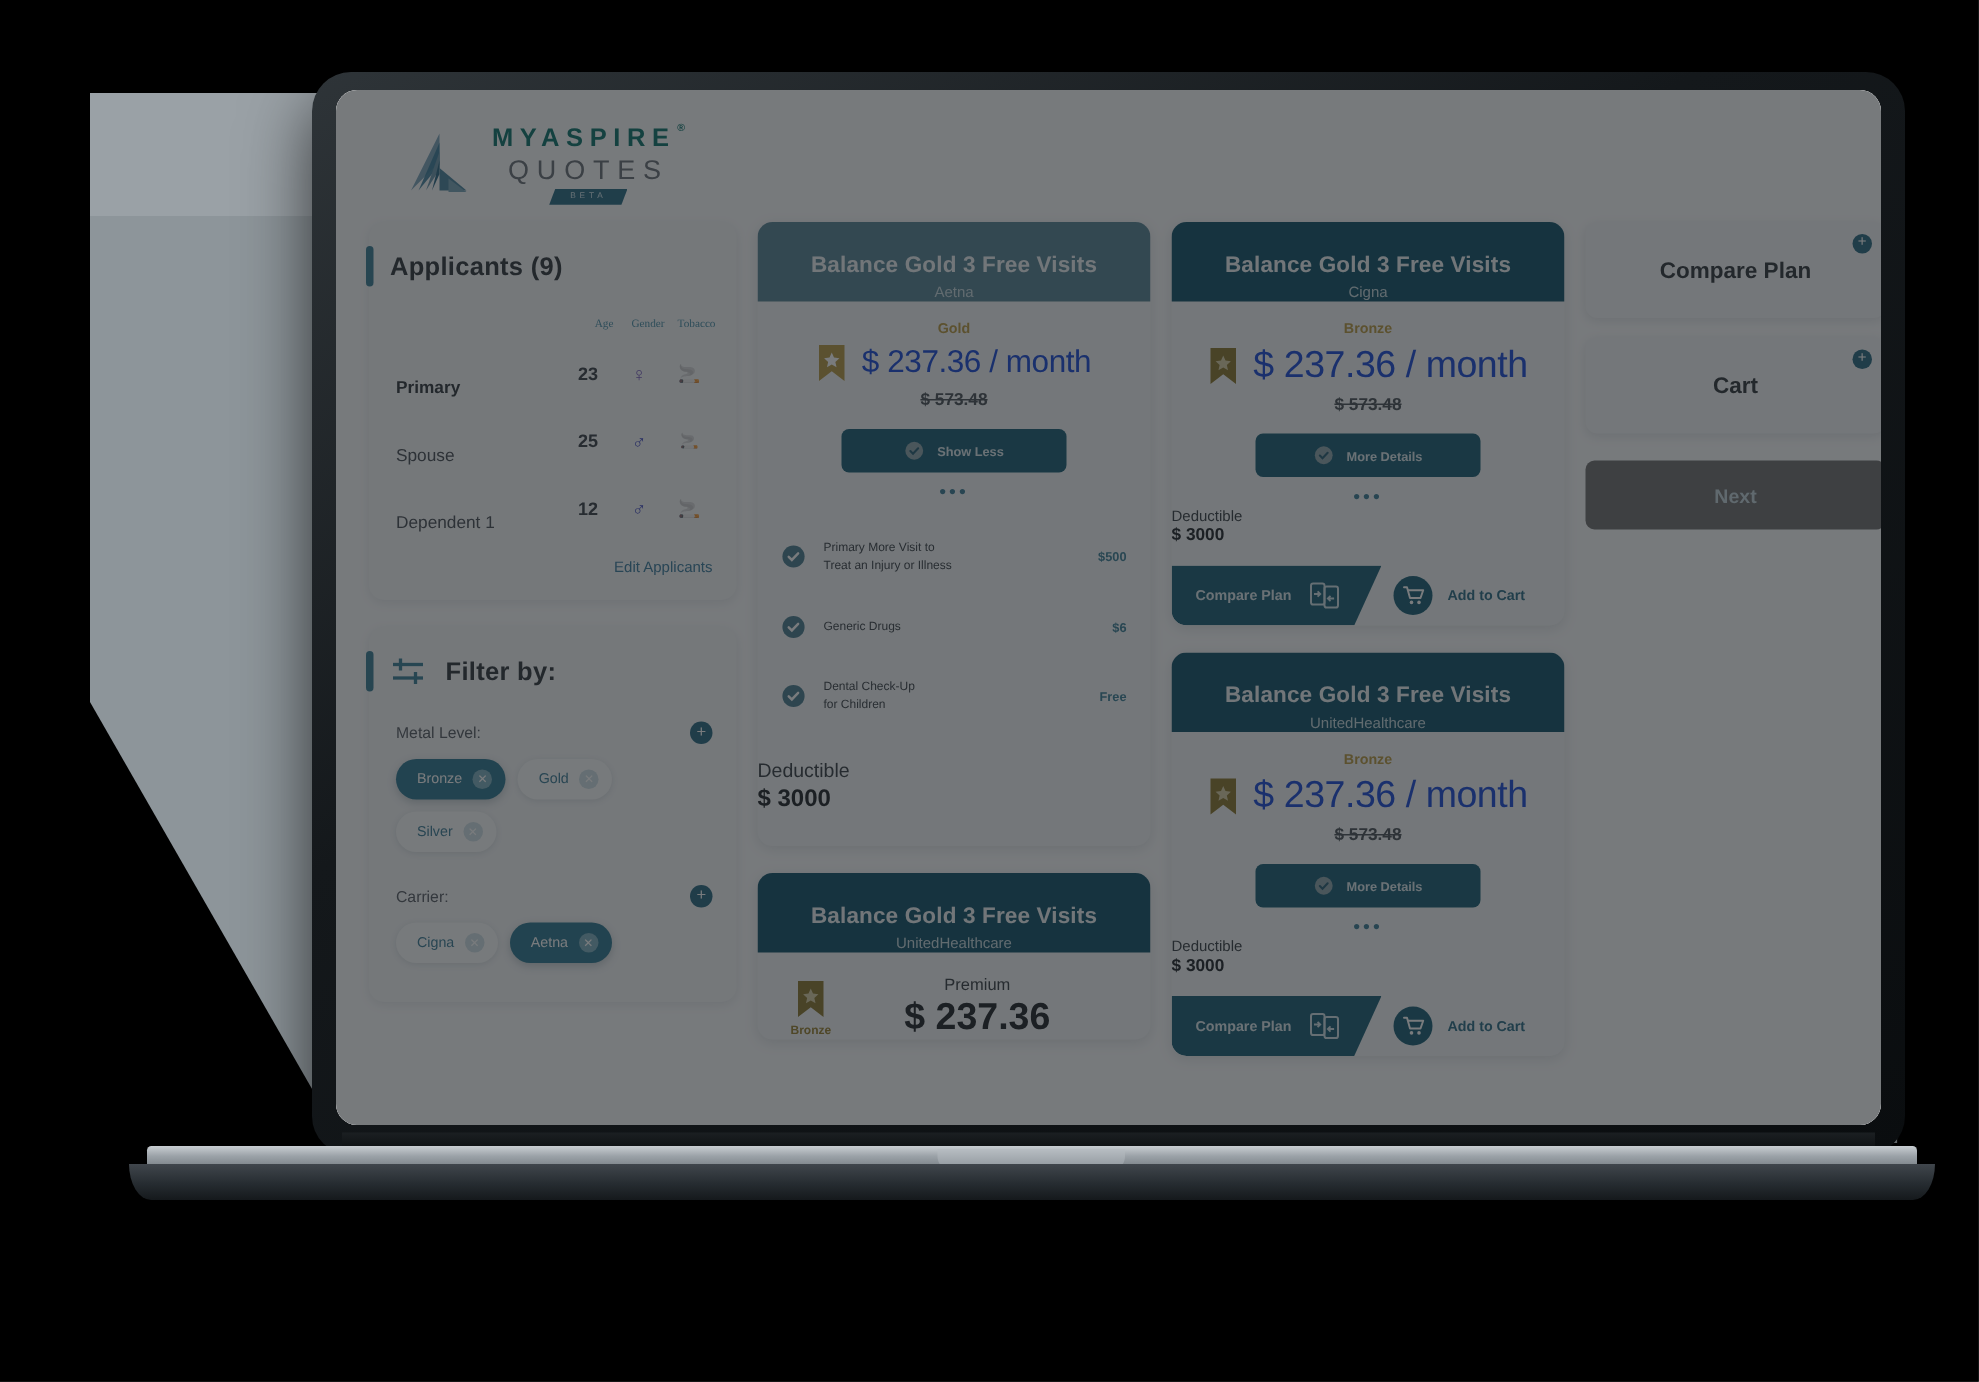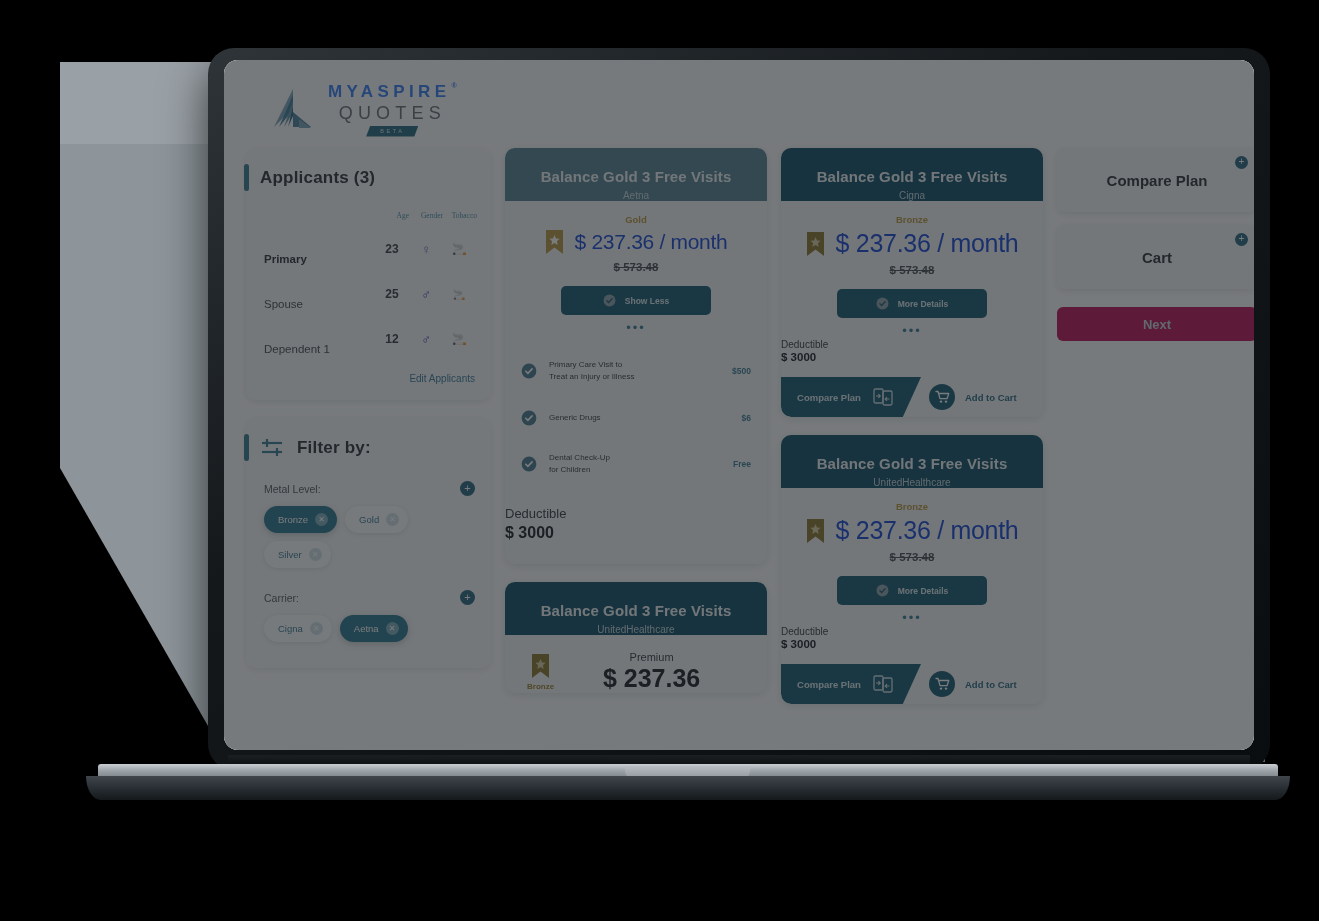--- a/index.html
+++ b/index.html
@@ -68,21 +68,21 @@
     content: ""; position: absolute; inset: 0;
     background: rgba(24,28,31,.58);
     pointer-events: none; z-index: 60;
   }
 
   
   .logo-row { display: flex; align-items: center; gap: 10px; height: 62px; padding-left: 20px; }
   .logo-mark { width: 52px; height: 44px; }
   .logo-text { display: flex; flex-direction: column; align-items: center; }
   .logo-l1 {
-    font-size: 17px; letter-spacing: 4.4px; color: #3b82f6; font-weight: 600;
+    font-size: 17px; letter-spacing: 4.4px; color: #0f766e; font-weight: 600;
     display: flex; align-items: flex-start;
   }
   .logo-reg { font-size: 7px; letter-spacing: 0; margin-left: 1px; }
   .logo-l2 { font-size: 18px; letter-spacing: 5.2px; color: #6b737a; margin-top: 1px; }
   .logo-beta {
     margin-top: 2px; background: #2c6f86; color: #cfe3ea;
     font-size: 5.5px; letter-spacing: 2.6px; padding: 2px 14px 3px;
     clip-path: polygon(8% 0, 100% 0, 92% 100%, 0 100%);
   }
 
@@ -207,22 +207,22 @@
     display: flex; align-items: center; justify-content: center; margin-bottom: 13px;
     box-shadow: 0 2px 7px rgba(40,60,70,.12); cursor: pointer;
   }
   .rail-card .lbl { font-size: 15px; font-weight: 700; color: #33393f; }
   .rail-plus {
     position: absolute; right: 9px; top: 8px;
     width: 13px; height: 13px; border-radius: 50%; background: #2b6b83; color: #fff;
     font-size: 10px; line-height: 12px; text-align: center;
   }
   .next-btn {
-    background: #be185d; color: #c3d5dc; font-size: 13px; font-weight: 700;
-    height: 34px; border-radius: 6px; display: flex; align-items: center;
+    background: #737373; color: #c3d5dc; font-size: 13px; font-weight: 700;
+    height: 46px; border-radius: 6px; display: flex; align-items: center;
     justify-content: center; cursor: pointer; margin-top: 18px;
   }
 </style>
 </head>
 <body>
 
 <div id="stage">
 
   <div class="backdrop-a"></div>
   <div class="backdrop-b"></div>
@@ -252,21 +252,21 @@
         </div>
       </div>
 
       <div class="columns">
 
         <div class="col-left">
 
           <div class="panel">
             <div class="sec-head">
               <div class="sec-bar"></div>
-              <div class="sec-title">Applicants (3)</div>
+              <div class="sec-title">Applicants (9)</div>
             </div>
 
             <div class="appl-table">
               <div class="appl-head">
                 <span>Age</span>
                 <span>Gender</span>
                 <span>Tobacco</span>
               </div>
 
               <div class="appl-row primary">
@@ -372,21 +372,21 @@
 
             <div class="dots">•••</div>
 
             <div class="benefits">
               <div class="ben">
                 <svg class="ben-ic" viewBox="0 0 16 16">
                   <circle cx="8" cy="8" r="7.4" fill="#4d7f92"></circle>
                   <path d="M4.8 8.2l2.1 2.1 4.2-4.4" stroke="#fff" stroke-width="1.6" fill="none" stroke-linecap="round"></path>
                 </svg>
                 <div class="ben-name">
-                  <span style="white-space:pre-line">Primary Care Visit to
+                  <span style="white-space:pre-line">Primary More Visit to
 Treat an Injury or Illness</span>
                 </div>
                 <div class="ben-val">$500</div>
               </div>
               <div class="ben">
                 <svg class="ben-ic" viewBox="0 0 16 16">
                   <circle cx="8" cy="8" r="7.4" fill="#4d7f92"></circle>
                   <path d="M4.8 8.2l2.1 2.1 4.2-4.4" stroke="#fff" stroke-width="1.6" fill="none" stroke-linecap="round"></path>
                 </svg>
                 <div class="ben-name">

